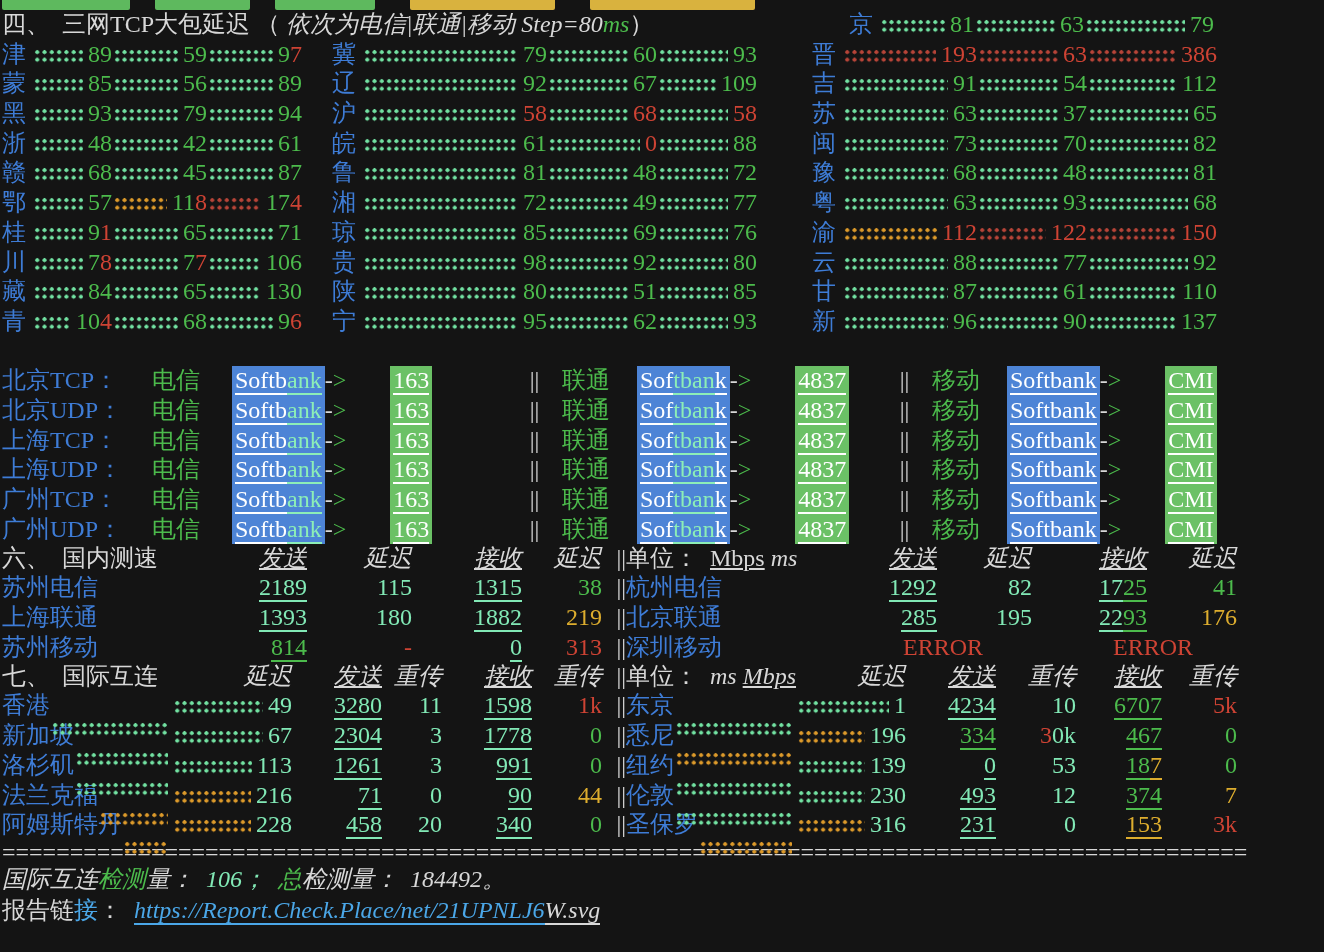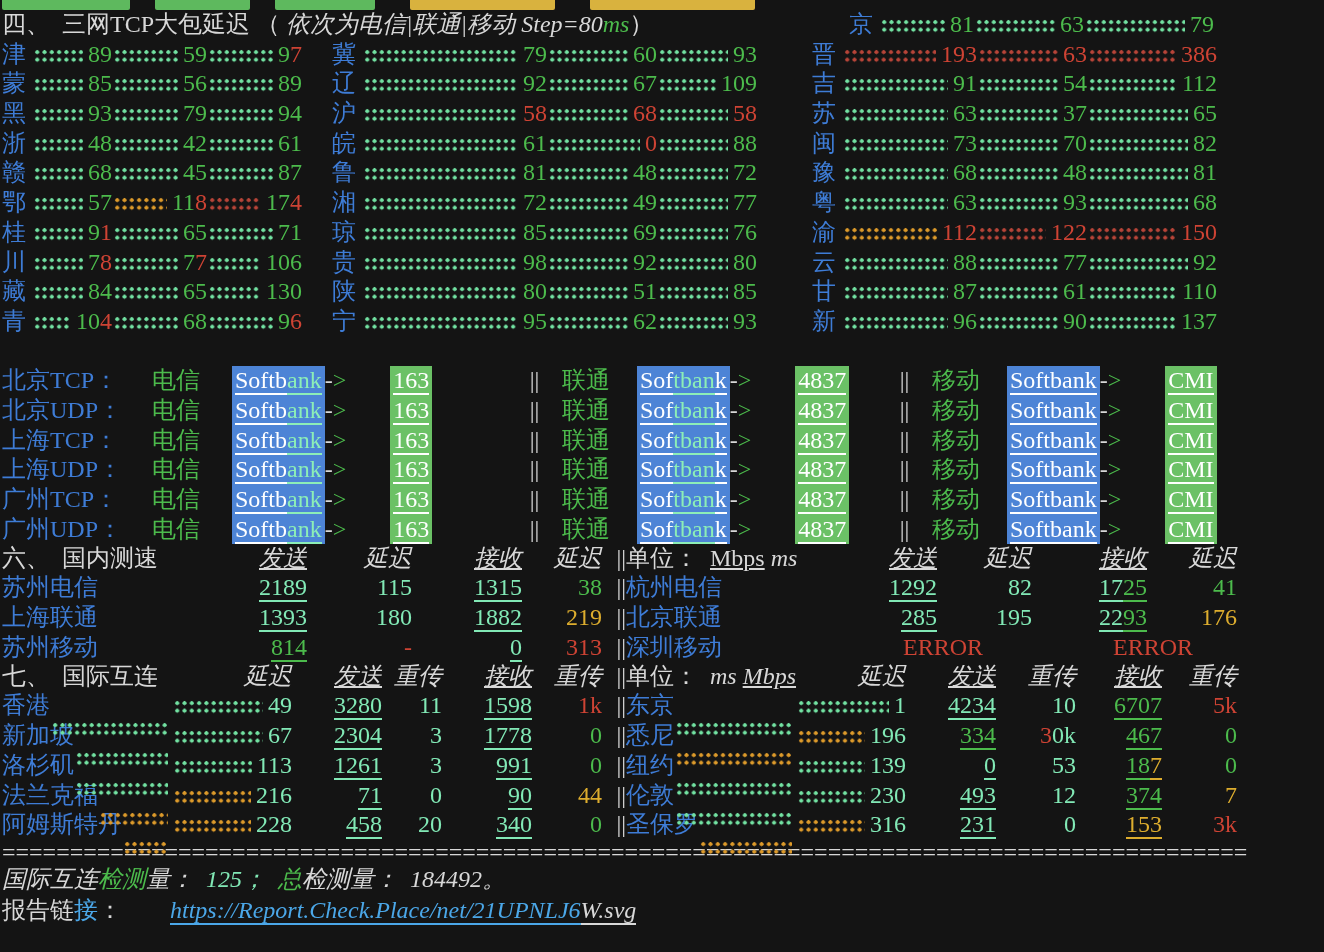--- a/index.html
+++ b/index.html
@@ -38,21 +38,21 @@
 .labdots{display:flex;align-items:baseline;}
 .dfill{flex:1;position:relative;margin:0 4px 0 2px;}
 .dfill .dots{position:absolute;left:0;right:0;top:9px;height:15px;
   background-image:radial-gradient(circle at 3.2px 3.2px,var(--dc,var(--mint)) 1.8px,transparent 2.2px);
   background-size:7.3px 7.6px;}
 .sepcol{text-align:center;}
 .badge-strip{position:absolute;top:0;left:0;right:0;height:10px;}
 .badge-strip div{position:absolute;top:-18px;height:28px;border-radius:2px;}
 #content{position:absolute;top:10px;left:2px;right:15px;font-family:Liberation Serif, serif;}
 .err{transform:translateX(46px);}
-a{cursor:pointer;margin-left:36px;}
+a{cursor:pointer;}
 </style>
 </head>
 <body>
 
 <div id="screen">
   <div class="badge-strip" id="badge-strip">
       <div style="left: 2px; width: 128px; background: rgb(94, 185, 94);"></div>
       <div style="left: 155px; width: 95px; background: rgb(94, 185, 94);"></div>
       <div style="left: 275px; width: 100px; background: rgb(94, 185, 94);"></div>
       <div style="left: 410px; width: 145px; background: rgb(217, 178, 62);"></div>
@@ -90,17 +90,17 @@
       <div>
         <div class="line h29 it"><div class="cell" style="width: 290px; flex: 0 0 290px; display: flex; justify-content: space-between;"><span style="font-style: normal;">七、  国际互连</span><span>延迟</span></div><div class="cell udec" style="width: 90px; flex: 0 0 90px;">发送</div><div class="cell" style="width: 60px; flex: 0 0 60px;">重传</div><div class="cell udec" style="width: 90px; flex: 0 0 90px;">接收</div><div class="cell" style="width: 70px; flex: 0 0 70px;">重传</div><div class="cell" style="width: 24px; flex: 0 0 24px; font-style: normal;">||</div><div class="cell" style="width: 280px; flex: 0 0 280px; display: flex; justify-content: space-between;"><span style="display: inline-flex;"><span style="font-style: normal;">单位：  </span><span>ms </span><span class="udec">Mbps</span></span><span>延迟</span></div><div class="cell udec" style="width: 90px; flex: 0 0 90px;">发送</div><div class="cell" style="width: 80px; flex: 0 0 80px;">重传</div><div class="cell udec" style="width: 86px; flex: 0 0 86px;">接收</div><div class="cell" style="width: 75px; flex: 0 0 75px;">重传</div></div>
         <div class="line h30"><div class="cell labdots" style="width: 170px; flex: 0 0 170px; text-align: left;"><span class="lab">香港</span><div class="dfill"><div class="dots"></div></div></div><div class="lead" style="width: 120px; flex: 0 0 120px;"><div class="dots" style="--dc: var(--mint);"></div><span class="val"><span class="seg t">49</span></span></div><div class="cell" style="width: 90px; flex: 0 0 90px;"><span><span class="seg t u">3280</span></span></div><div class="cell" style="width: 60px; flex: 0 0 60px;"><span class="seg t">11</span></div><div class="cell" style="width: 90px; flex: 0 0 90px;"><span><span class="seg t u">1598</span></span></div><div class="cell" style="width: 70px; flex: 0 0 70px;"><span class="seg r">1k</span></div><div class="cell" style="width: 24px; flex: 0 0 24px;">||</div><div class="cell labdots" style="width: 170px; flex: 0 0 170px; text-align: left;"><span class="lab">东京</span><div class="dfill"><div class="dots"></div></div></div><div class="lead" style="width: 110px; flex: 0 0 110px;"><div class="dots" style="--dc: var(--mint);"></div><span class="val"><span class="seg t">1</span></span></div><div class="cell" style="width: 90px; flex: 0 0 90px;"><span><span class="seg t u">4234</span></span></div><div class="cell" style="width: 80px; flex: 0 0 80px;"><span class="seg t">10</span></div><div class="cell" style="width: 86px; flex: 0 0 86px;"><span><span class="seg g u">6707</span></span></div><div class="cell" style="width: 75px; flex: 0 0 75px;"><span class="seg r">5k</span></div></div>
         <div class="line h30"><div class="cell labdots" style="width: 170px; flex: 0 0 170px; text-align: left;"><span class="lab">新加坡</span><div class="dfill"><div class="dots"></div></div></div><div class="lead" style="width: 120px; flex: 0 0 120px;"><div class="dots" style="--dc: var(--mint);"></div><span class="val"><span class="seg t">67</span></span></div><div class="cell" style="width: 90px; flex: 0 0 90px;"><span><span class="seg t u">2304</span></span></div><div class="cell" style="width: 60px; flex: 0 0 60px;"><span class="seg t">3</span></div><div class="cell" style="width: 90px; flex: 0 0 90px;"><span><span class="seg t u">1778</span></span></div><div class="cell" style="width: 70px; flex: 0 0 70px;"><span class="seg g">0</span></div><div class="cell" style="width: 24px; flex: 0 0 24px;">||</div><div class="cell labdots" style="width: 170px; flex: 0 0 170px; text-align: left;"><span class="lab">悉尼</span><div class="dfill"><div class="dots" style="--dc: var(--o);"></div></div></div><div class="lead" style="width: 110px; flex: 0 0 110px;"><div class="dots" style="--dc: var(--o);"></div><span class="val"><span class="seg t">196</span></span></div><div class="cell" style="width: 90px; flex: 0 0 90px;"><span><span class="seg g u">334</span></span></div><div class="cell" style="width: 80px; flex: 0 0 80px;"><span class="seg r">3</span><span class="seg t">0k</span></div><div class="cell" style="width: 86px; flex: 0 0 86px;"><span><span class="seg g u">467</span></span></div><div class="cell" style="width: 75px; flex: 0 0 75px;"><span class="seg g">0</span></div></div>
         <div class="line h30"><div class="cell labdots" style="width: 170px; flex: 0 0 170px; text-align: left;"><span class="lab">洛杉矶</span><div class="dfill"><div class="dots"></div></div></div><div class="lead" style="width: 120px; flex: 0 0 120px;"><div class="dots" style="--dc: var(--mint);"></div><span class="val"><span class="seg t">113</span></span></div><div class="cell" style="width: 90px; flex: 0 0 90px;"><span><span class="seg t u">1261</span></span></div><div class="cell" style="width: 60px; flex: 0 0 60px;"><span class="seg t">3</span></div><div class="cell" style="width: 90px; flex: 0 0 90px;"><span><span class="seg t u">991</span></span></div><div class="cell" style="width: 70px; flex: 0 0 70px;"><span class="seg g">0</span></div><div class="cell" style="width: 24px; flex: 0 0 24px;">||</div><div class="cell labdots" style="width: 170px; flex: 0 0 170px; text-align: left;"><span class="lab">纽约</span><div class="dfill"><div class="dots"></div></div></div><div class="lead" style="width: 110px; flex: 0 0 110px;"><div class="dots" style="--dc: var(--mint);"></div><span class="val"><span class="seg t">139</span></span></div><div class="cell" style="width: 90px; flex: 0 0 90px;"><span><span class="seg t u">0</span></span></div><div class="cell" style="width: 80px; flex: 0 0 80px;"><span class="seg t">53</span></div><div class="cell" style="width: 86px; flex: 0 0 86px;"><span><span class="seg g u">18</span><span class="seg y u">7</span></span></div><div class="cell" style="width: 75px; flex: 0 0 75px;"><span class="seg g">0</span></div></div>
         <div class="line h30"><div class="cell labdots" style="width: 170px; flex: 0 0 170px; text-align: left;"><span class="lab">法兰克福</span><div class="dfill"><div class="dots" style="--dc: var(--o);"></div></div></div><div class="lead" style="width: 120px; flex: 0 0 120px;"><div class="dots" style="--dc: var(--o);"></div><span class="val"><span class="seg t">216</span></span></div><div class="cell" style="width: 90px; flex: 0 0 90px;"><span><span class="seg t u">71</span></span></div><div class="cell" style="width: 60px; flex: 0 0 60px;"><span class="seg t">0</span></div><div class="cell" style="width: 90px; flex: 0 0 90px;"><span><span class="seg t u">90</span></span></div><div class="cell" style="width: 70px; flex: 0 0 70px;"><span class="seg y">44</span></div><div class="cell" style="width: 24px; flex: 0 0 24px;">||</div><div class="cell labdots" style="width: 170px; flex: 0 0 170px; text-align: left;"><span class="lab">伦敦</span><div class="dfill"><div class="dots"></div></div></div><div class="lead" style="width: 110px; flex: 0 0 110px;"><div class="dots" style="--dc: var(--mint);"></div><span class="val"><span class="seg t">230</span></span></div><div class="cell" style="width: 90px; flex: 0 0 90px;"><span><span class="seg t u">493</span></span></div><div class="cell" style="width: 80px; flex: 0 0 80px;"><span class="seg t">12</span></div><div class="cell" style="width: 86px; flex: 0 0 86px;"><span><span class="seg g u">374</span></span></div><div class="cell" style="width: 75px; flex: 0 0 75px;"><span class="seg y">7</span></div></div>
         <div class="line h30"><div class="cell labdots" style="width: 170px; flex: 0 0 170px; text-align: left;"><span class="lab">阿姆斯特丹</span><div class="dfill"><div class="dots" style="--dc: var(--o);"></div></div></div><div class="lead" style="width: 120px; flex: 0 0 120px;"><div class="dots" style="--dc: var(--o);"></div><span class="val"><span class="seg t">228</span></span></div><div class="cell" style="width: 90px; flex: 0 0 90px;"><span><span class="seg t u">458</span></span></div><div class="cell" style="width: 60px; flex: 0 0 60px;"><span class="seg t">20</span></div><div class="cell" style="width: 90px; flex: 0 0 90px;"><span><span class="seg t u">340</span></span></div><div class="cell" style="width: 70px; flex: 0 0 70px;"><span class="seg g">0</span></div><div class="cell" style="width: 24px; flex: 0 0 24px;">||</div><div class="cell labdots" style="width: 170px; flex: 0 0 170px; text-align: left;"><span class="lab">圣保罗</span><div class="dfill"><div class="dots" style="--dc: var(--o);"></div></div></div><div class="lead" style="width: 110px; flex: 0 0 110px;"><div class="dots" style="--dc: var(--o);"></div><span class="val"><span class="seg t">316</span></span></div><div class="cell" style="width: 90px; flex: 0 0 90px;"><span><span class="seg t u">231</span></span></div><div class="cell" style="width: 80px; flex: 0 0 80px;"><span class="seg t">0</span></div><div class="cell" style="width: 86px; flex: 0 0 86px;"><span><span class="seg y u">153</span></span></div><div class="cell" style="width: 75px; flex: 0 0 75px;"><span class="seg r">3k</span></div></div>
       </div>
       <div>
         <div class="line" style="height: 24px; line-height: 24px; overflow: hidden;">============================================================================================</div>
-        <div class="line" style="height: 31px; line-height: 31px;"><span class="seg wi">国际互连</span><span class="seg gi">检测</span><span class="seg wi">量：</span><span class="seg ti">  125；</span><span class="seg wi">  </span><span class="seg gi">总</span><span class="seg wi">检测量：</span><span class="seg wi">  184492。 </span></div>
+        <div class="line" style="height: 31px; line-height: 31px;"><span class="seg wi">国际互连</span><span class="seg gi">检测</span><span class="seg wi">量：</span><span class="seg ti">  106；</span><span class="seg wi">  </span><span class="seg gi">总</span><span class="seg wi">检测量：</span><span class="seg wi">  184492。 </span></div>
         <div class="line" style="height: 31px; line-height: 31px;"><span class="seg w">报告链</span><span class="seg b">接</span><span class="seg w">：  </span><a class="it"><span class="seg b u">https://Report.Check.Place/net/21UPNLJ6</span><span class="seg w u">W.svg</span></a></div>
       </div>
     </div>
 </div>
 
 </body></html>

